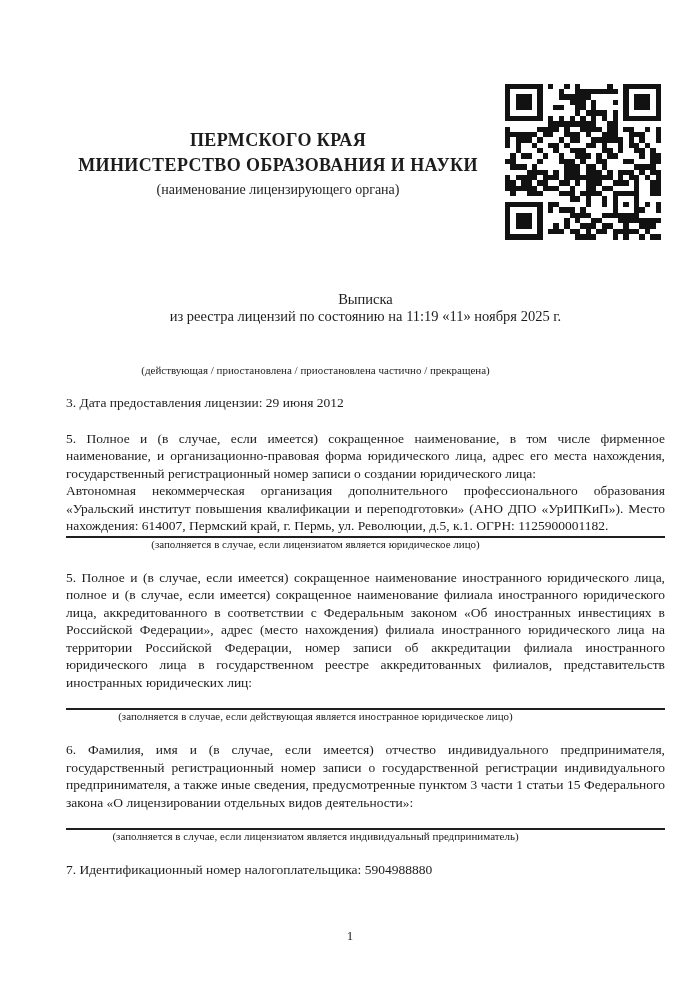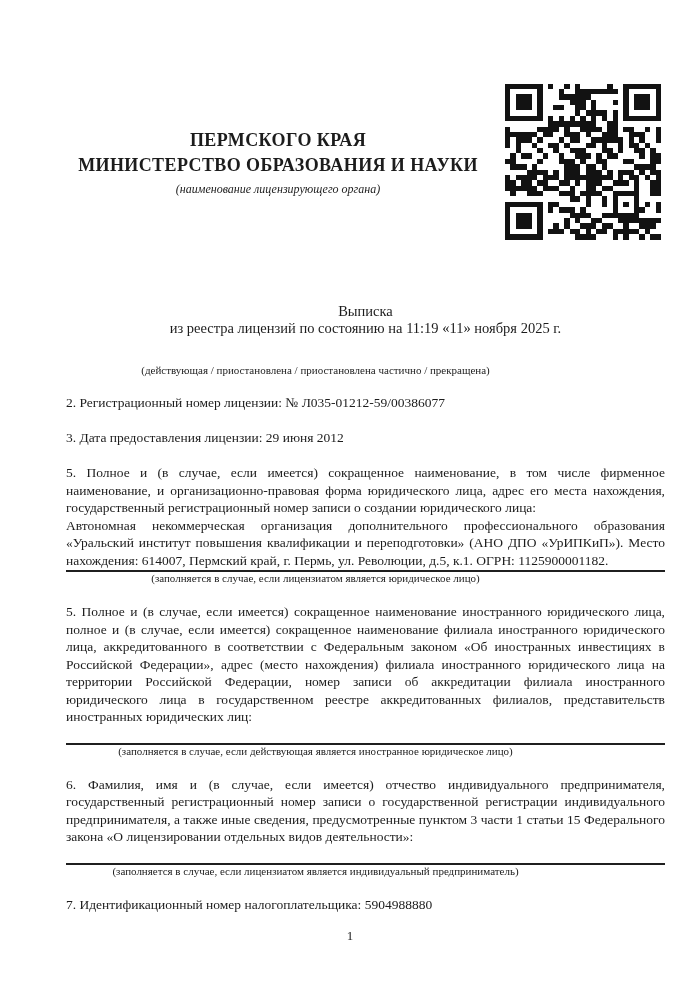--- a/index.html
+++ b/index.html
@@ -16,30 +16,30 @@
   
   .ministry {
     position: absolute; top: 128px; left: 56px; width: 444px;
     text-align: center;
   }
   .ministry-name {
     font-size: 18px; font-weight: bold; line-height: 25px;
     letter-spacing: 0.4px; white-space: nowrap;
   }
   .ministry-caption {
-    font-size: 12px; line-height: 13px; margin-top: 5px; color: #222; font-style: italic;
+    font-size: 14px; line-height: 13px; margin-top: 5px; color: #222;
   }
   .qr {
     position: absolute; top: 83px; left: 505px;
     width: 156px; height: 157px; display: block;
   }
 
   
   .doc-title {
-    position: absolute; top: 303px; left: 66px; width: 599px;
+    position: absolute; top: 291px; left: 66px; width: 599px;
     text-align: center; font-size: 14.5px; line-height: 17px;
   }
 
   
   .content {
     position: absolute; top: 364px; left: 66px; width: 599px;
     font-size: 13.5px; line-height: 17.5px;
   }
   .body-text { text-align: justify; }
   .item-1 .body-text { margin-top: 6px; }
@@ -77,23 +77,20 @@
     <div>Выписка</div>
     <div>из реестра лицензий по состоянию на 11:19 «11» ноября 2025 г.</div>
   </div>
 
   <div class="content">
 
     <section class="item item-1">
       <p class="caption">(действующая / приостановлена / приостановлена частично / прекращена)</p>
     </section>
 
-    <section class="item item-2">
-      <p class="body-text">2. Регистрационный номер лицензии: № Л035-01212-59/00386077</p>
-    </section>
 
     <section class="item item-3">
       <p class="body-text">3. Дата предоставления лицензии: 29 июня 2012</p>
     </section>
 
     <section class="item item-4">
       <p class="body-text">5. Полное и (в случае, если имеется) сокращенное наименование, в том числе фирменное наименование, и организационно-правовая форма юридического лица, адрес его места нахождения, государственный регистрационный номер записи о создании юридического лица:</p>
       <p class="body-text">Автономная некоммерческая организация дополнительного профессионального образования «Уральский институт повышения квалификации и переподготовки» (АНО ДПО «УрИПКиП»). Место нахождения: 614007, Пермский край, г. Пермь, ул. Революции, д.5, к.1. ОГРН: 1125900001182.</p>
       <div class="rule"></div>
       <p class="caption">(заполняется в случае, если лицензиатом является юридическое лицо)</p>

